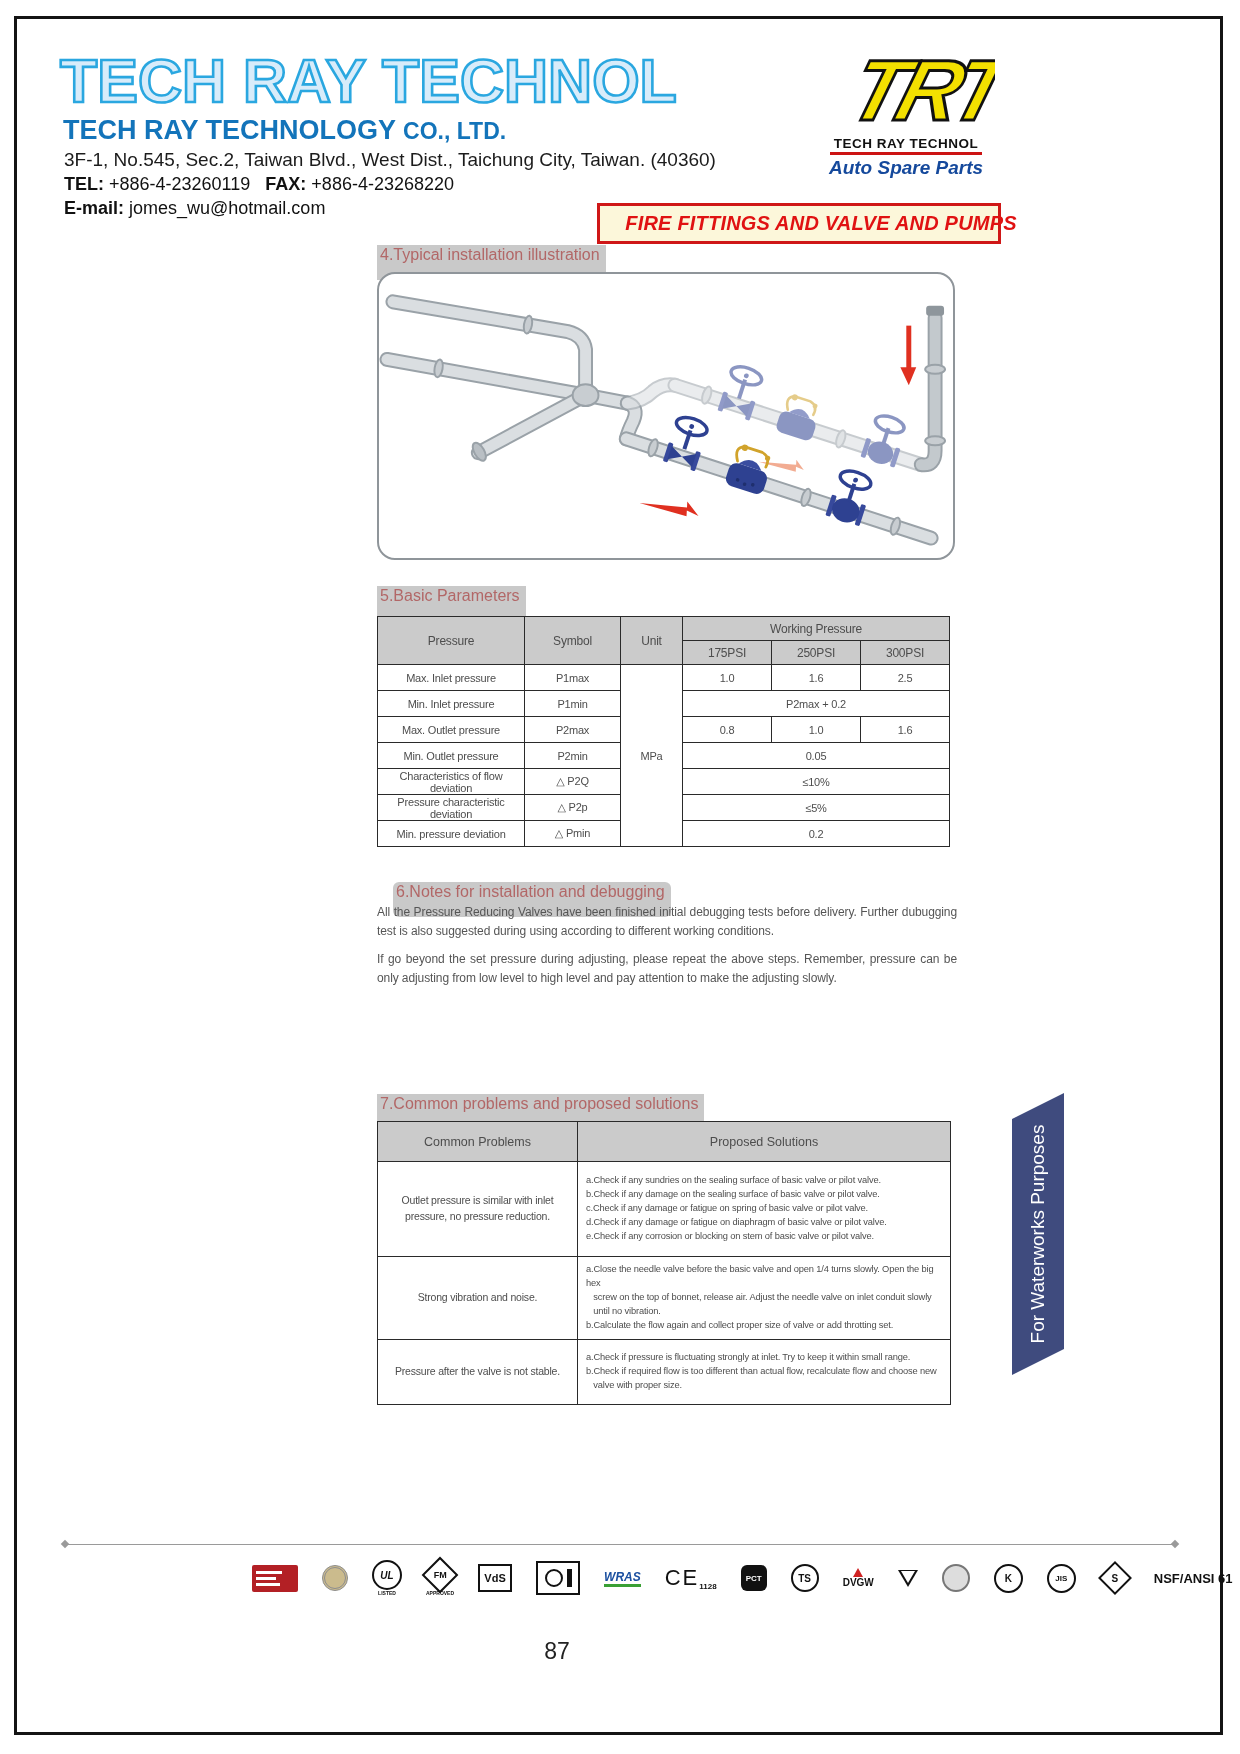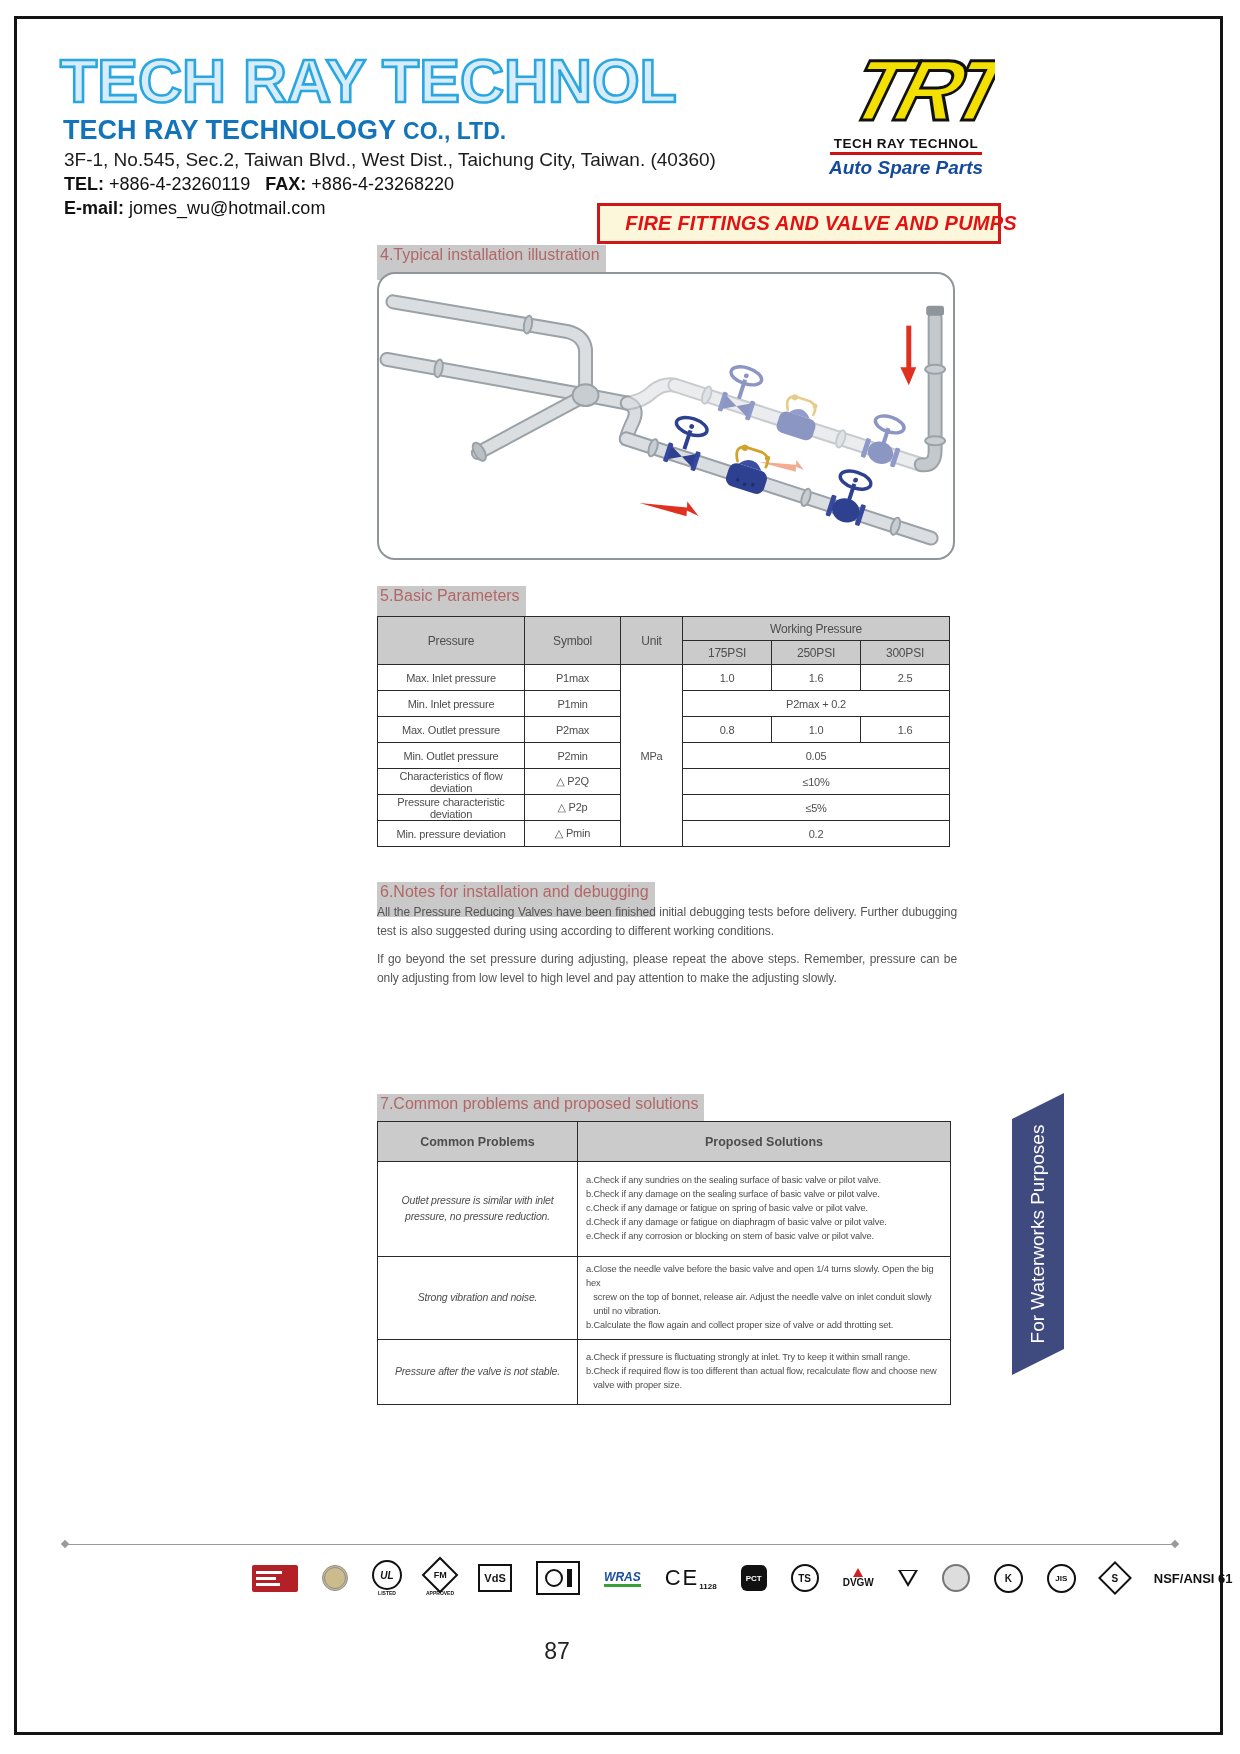--- a/index.html
+++ b/index.html
@@ -27,21 +27,21 @@
 
   .fire-banner{position:absolute;left:597px;top:203px;width:404px;height:41px;box-sizing:border-box;
     background:#fcf7da;border:3px solid #cf1717;display:flex;align-items:center;justify-content:center;
     font-size:20px;font-weight:bold;font-style:italic;color:#e01212;white-space:nowrap;letter-spacing:.2px;padding-left:44px;}
 
   
   .sec-title{position:absolute;display:inline-block;background:#c9c9c9;color:#b26767;
     font-size:16px;padding:1px 6px 16px 3px;white-space:nowrap;}
   .t4{left:377px;top:245px;}
   .t5{left:377px;top:586px;}
-  .t6{left:377px;top:882px;}
+  .t6{left:393px;top:882px;border-radius:6px;}
   .t7{left:377px;top:1094px;}
 
   
   .illus{position:absolute;left:377px;top:272px;width:578px;height:288px;box-sizing:border-box;
     border:2px solid #8f959a;border-radius:18px;background:#fff;overflow:hidden;}
 
   
   .param-table{position:absolute;left:377px;top:616px;border-collapse:collapse;
     font-size:11px;color:#4d4d4d;table-layout:fixed;}
   .param-table th,.param-table td{border:1px solid #2a2a2a;text-align:center;padding:0 2px;
@@ -52,23 +52,23 @@
   .c-psi{width:89px;}
 
   
   .notes{position:absolute;left:377px;top:903px;width:580px;font-size:12px;color:#555;}
   .notes p{margin:0 0 10px 0;line-height:1.55;text-align:justify;letter-spacing:-0.1px;}
 
   
   .prob-table{position:absolute;left:377px;top:1121px;border-collapse:collapse;
     font-size:10.5px;color:#4d4d4d;table-layout:fixed;}
   .prob-table th,.prob-table td{border:1px solid #2a2a2a;box-sizing:border-box;}
-  .prob-table th{background:#cbcbcb;font-weight:bold;font-size:12.5px;height:40px;}
+  .prob-table th{background:#cbcbcb;font-weight:normal;font-size:12.5px;height:40px;}
   .c-prob{width:200px;} .c-sol{width:373px;}
-  .prob-cell{text-align:center;padding:0 16px;line-height:1.5;letter-spacing:-0.2px;font-style:italic;}
+  .prob-cell{text-align:center;padding:0 16px;line-height:1.5;letter-spacing:-0.2px;}
   .sol-cell{text-align:left;vertical-align:middle;padding:6px 8px;white-space:pre-wrap;
     line-height:1.5;font-size:9.3px;letter-spacing:-0.15px;}
   .r1{height:95px;} .r2{height:81px;} .r3{height:65px;}
 
   
   .side-banner{position:absolute;left:1012px;top:1093px;width:52px;height:282px;background:#3f4b7e;
     clip-path:polygon(0 26px,100% 0,100% calc(100% - 26px),0 100%);}
   .side-banner-text{position:absolute;left:-115px;top:115px;width:282px;height:52px;
     transform:rotate(-90deg);display:flex;align-items:center;justify-content:center;
     color:#fff;font-size:19px;white-space:nowrap;}

